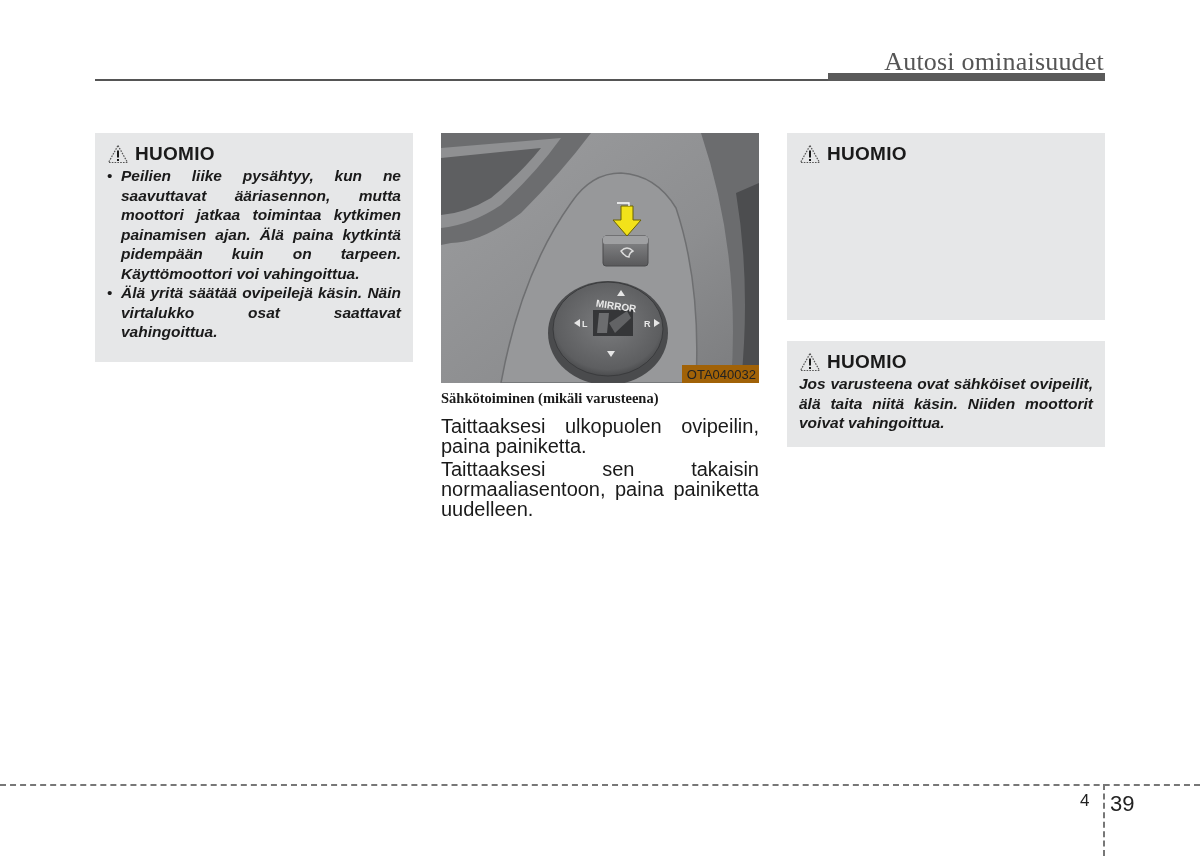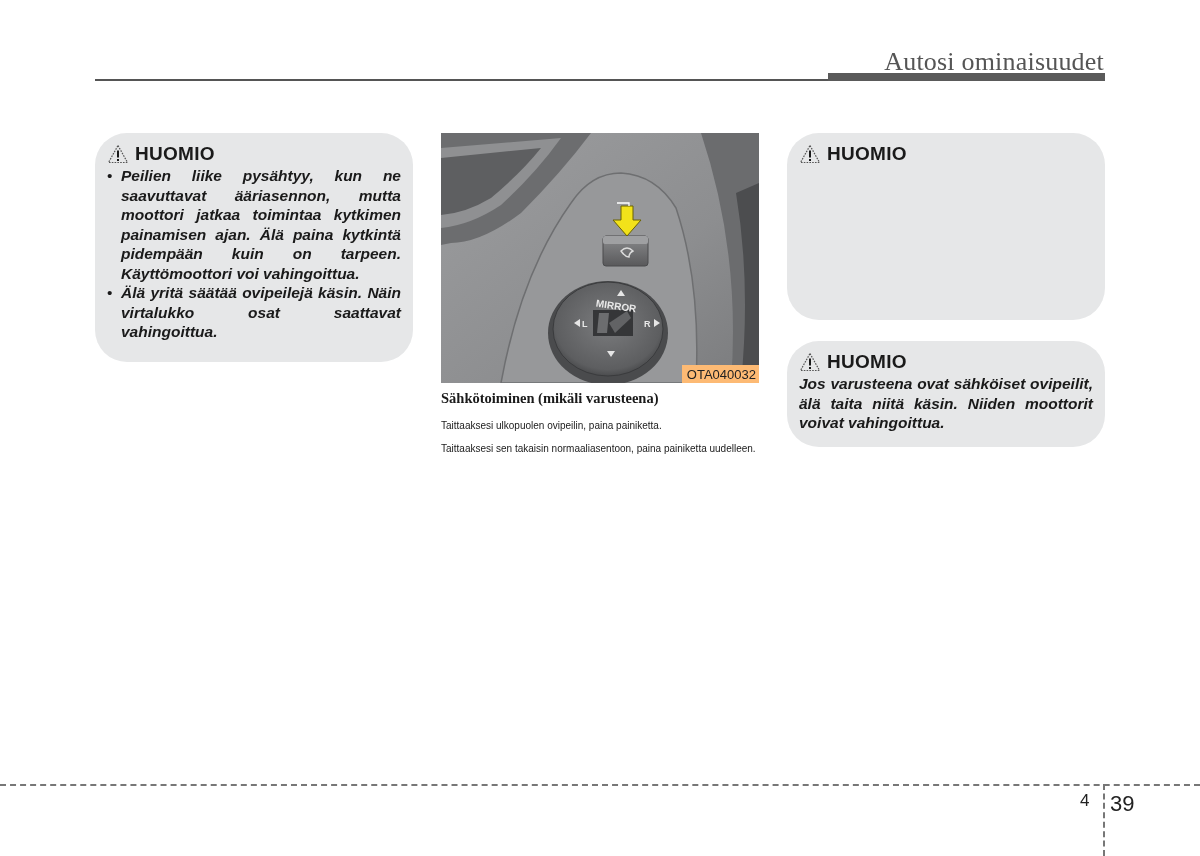--- a/index.html
+++ b/index.html
@@ -12,21 +12,21 @@
     letter-spacing: 0.2px;
   }
   .header-rule {
     position: absolute; left: 95px; top: 79px; width: 735px; height: 2px; background: #555555;
   }
   .header-bar {
     position: absolute; left: 828px; top: 73px; width: 277px; height: 8px; background: #5a5a5a;
   }
 
   .caution-box {
-    position: absolute; background: #e6e7e8; padding: 10px 12px 10px 12px; border-radius: 32px;
+    position: absolute; background: #e6e7e8; padding: 10px 12px 10px 12px;
   }
   .caution-head {
     display: flex; align-items: center; gap: 6px; margin-bottom: 1px;
   }
   .caution-icon { width: 22px; height: 20px; display: inline-block; }
   .caution-title {
     font-family: "Liberation Sans", sans-serif; font-weight: bold; font-size: 19px; color: #1a1a1a;
     letter-spacing: 0.3px;
   }
   .caution-text {
@@ -41,36 +41,36 @@
 
   #box-left { left: 95px; top: 133px; width: 318px; height: 229px; }
   #box-right-1 { left: 787px; top: 133px; width: 318px; height: 187px; }
   #box-right-2 { left: 787px; top: 341px; width: 318px; height: 106px; }
 
   .figure {
     position: absolute; left: 441px; top: 133px; width: 318px; height: 250px;
     overflow: hidden; background: #8a8b8d;
   }
   .figure-code {
-    position: absolute; right: 0; bottom: 0; background: #fdba74;
+    position: absolute; right: 0; bottom: 0; background: #a16207;
     font-family: "Liberation Sans", sans-serif; font-size: 13px; color: #222;
     padding: 2px 3px 1px 5px;
   }
 
   .col-mid { position: absolute; left: 441px; top: 390px; width: 318px; }
   .caption {
     font-family: "Liberation Sans", sans-serif; font-style: italic; font-weight: bold;
     font-size: 15px; color: #555555; margin-bottom: 4px;
   }
   .subhead {
     font-family: "Liberation Serif", serif; font-weight: bold; font-size: 14.5px; color: #1a1a1a;
     margin-bottom: 9px;
   }
   .body-text {
-    font-family: "Liberation Sans", sans-serif; font-size: 10px; line-height: 20px; color: #1a1a1a;
+    font-family: "Liberation Sans", sans-serif; font-size: 20px; line-height: 20px; color: #1a1a1a;
     text-align: justify; margin-bottom: 3px;
   }
 
   .footer-dash {
     position: absolute; left: 0; top: 784px; width: 1200px; height: 0;
     border-top: 2px dashed #777777;
   }
   .footer-vdash {
     position: absolute; left: 1103px; top: 784px; width: 0; height: 72px;
     border-left: 2px dashed #777777;

